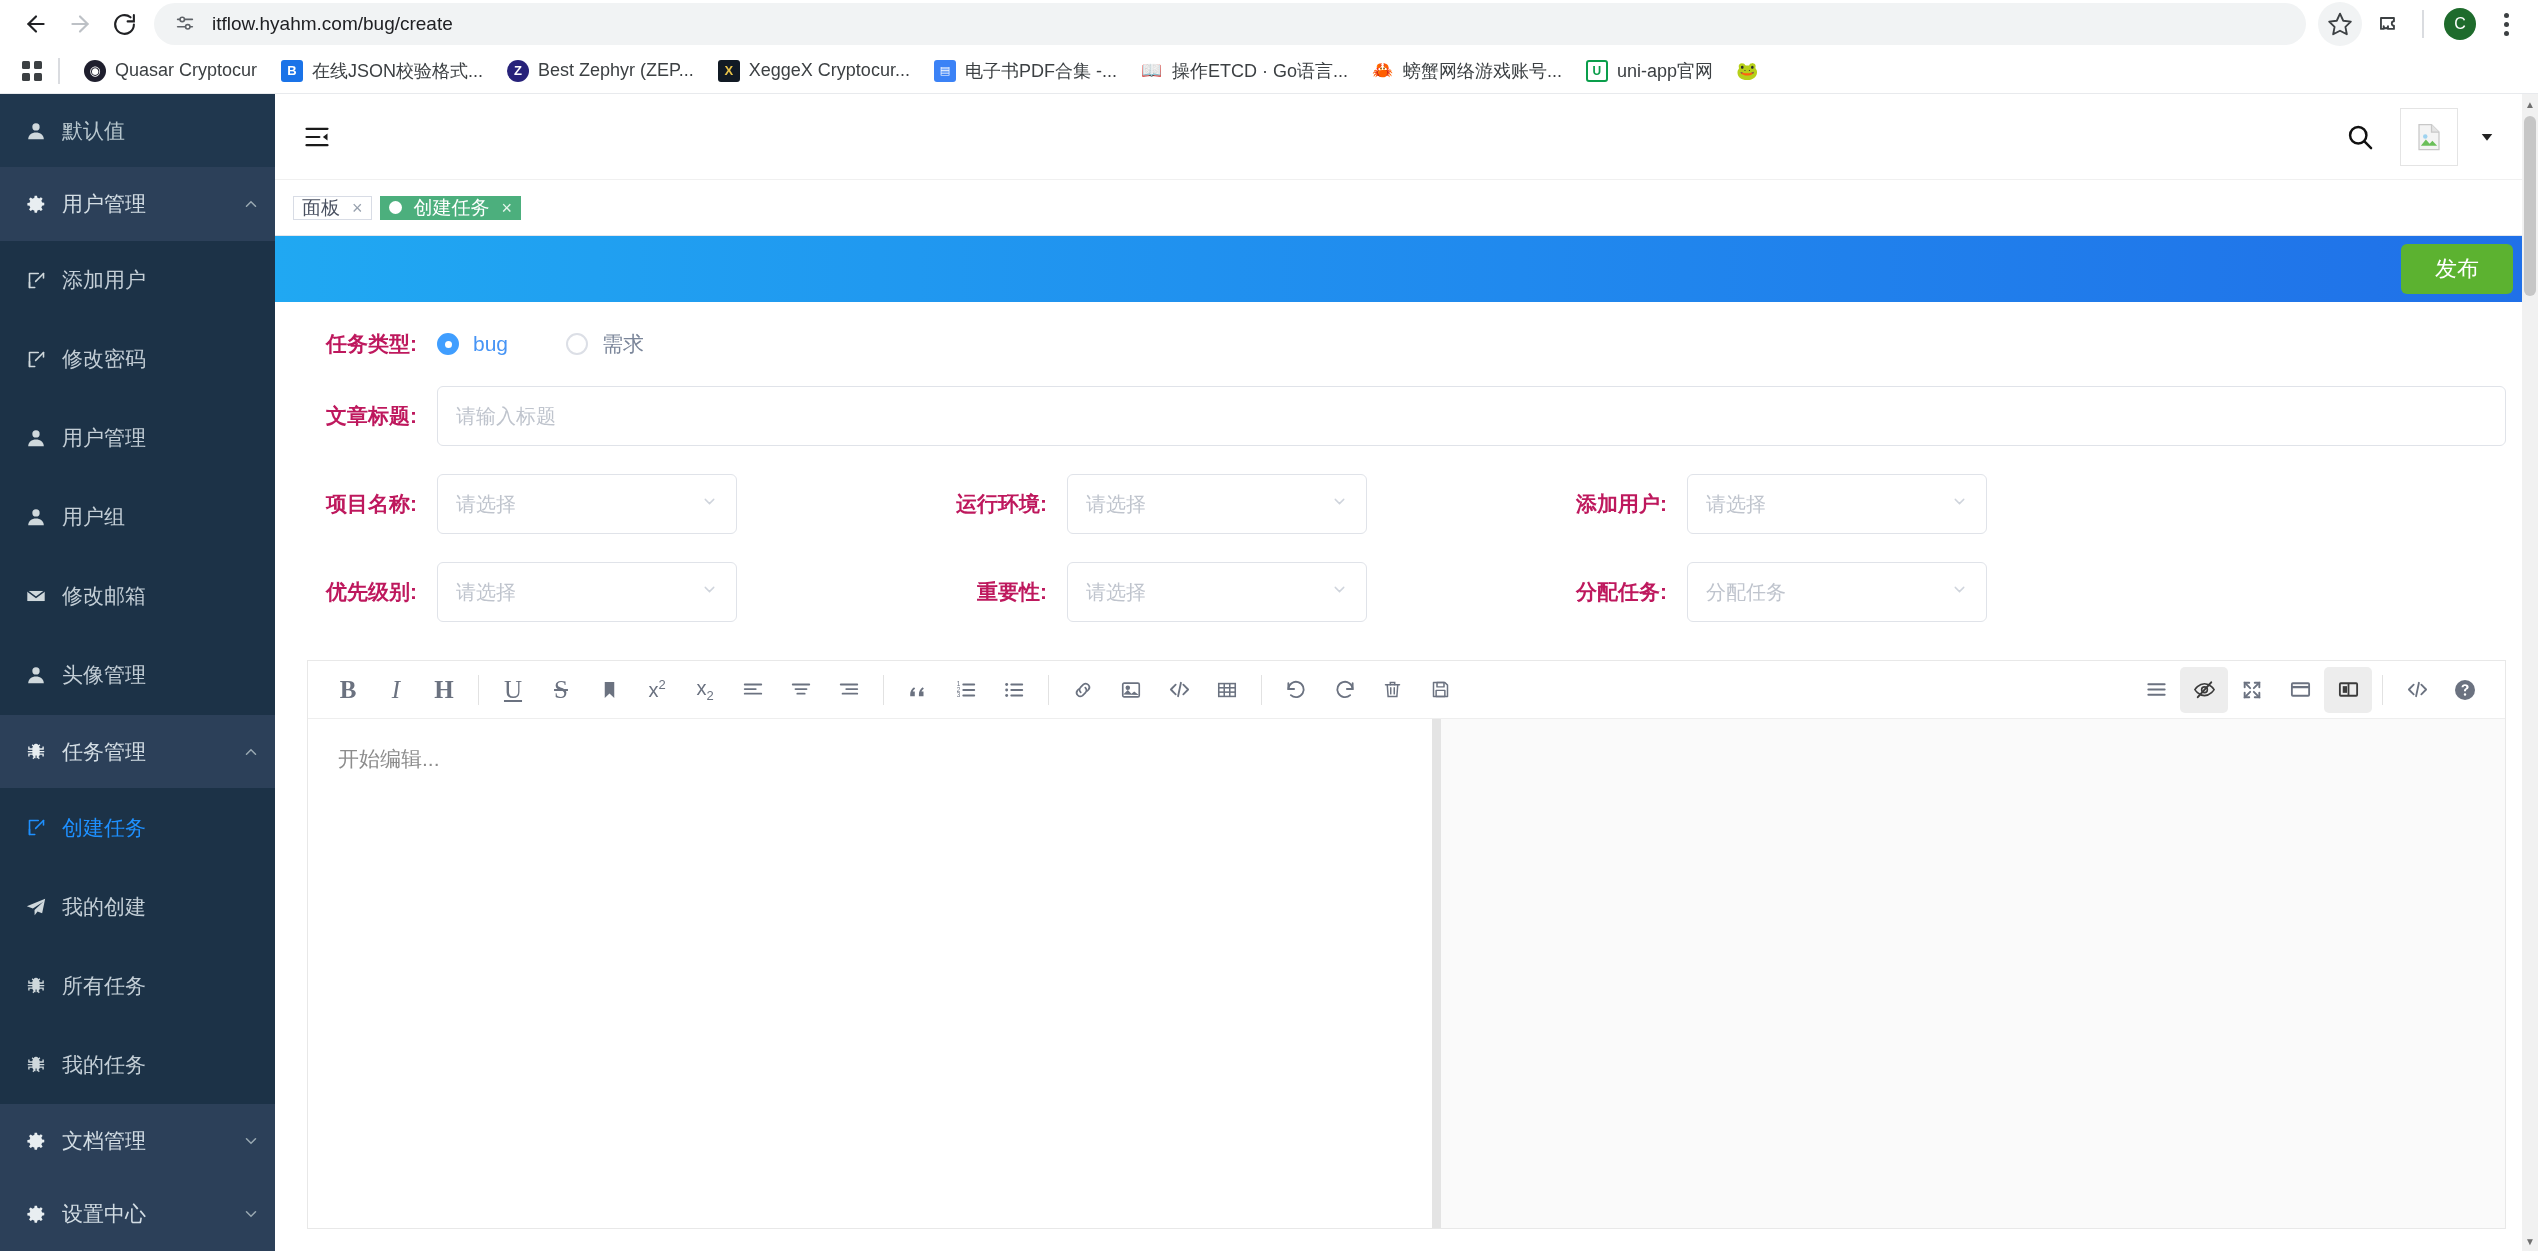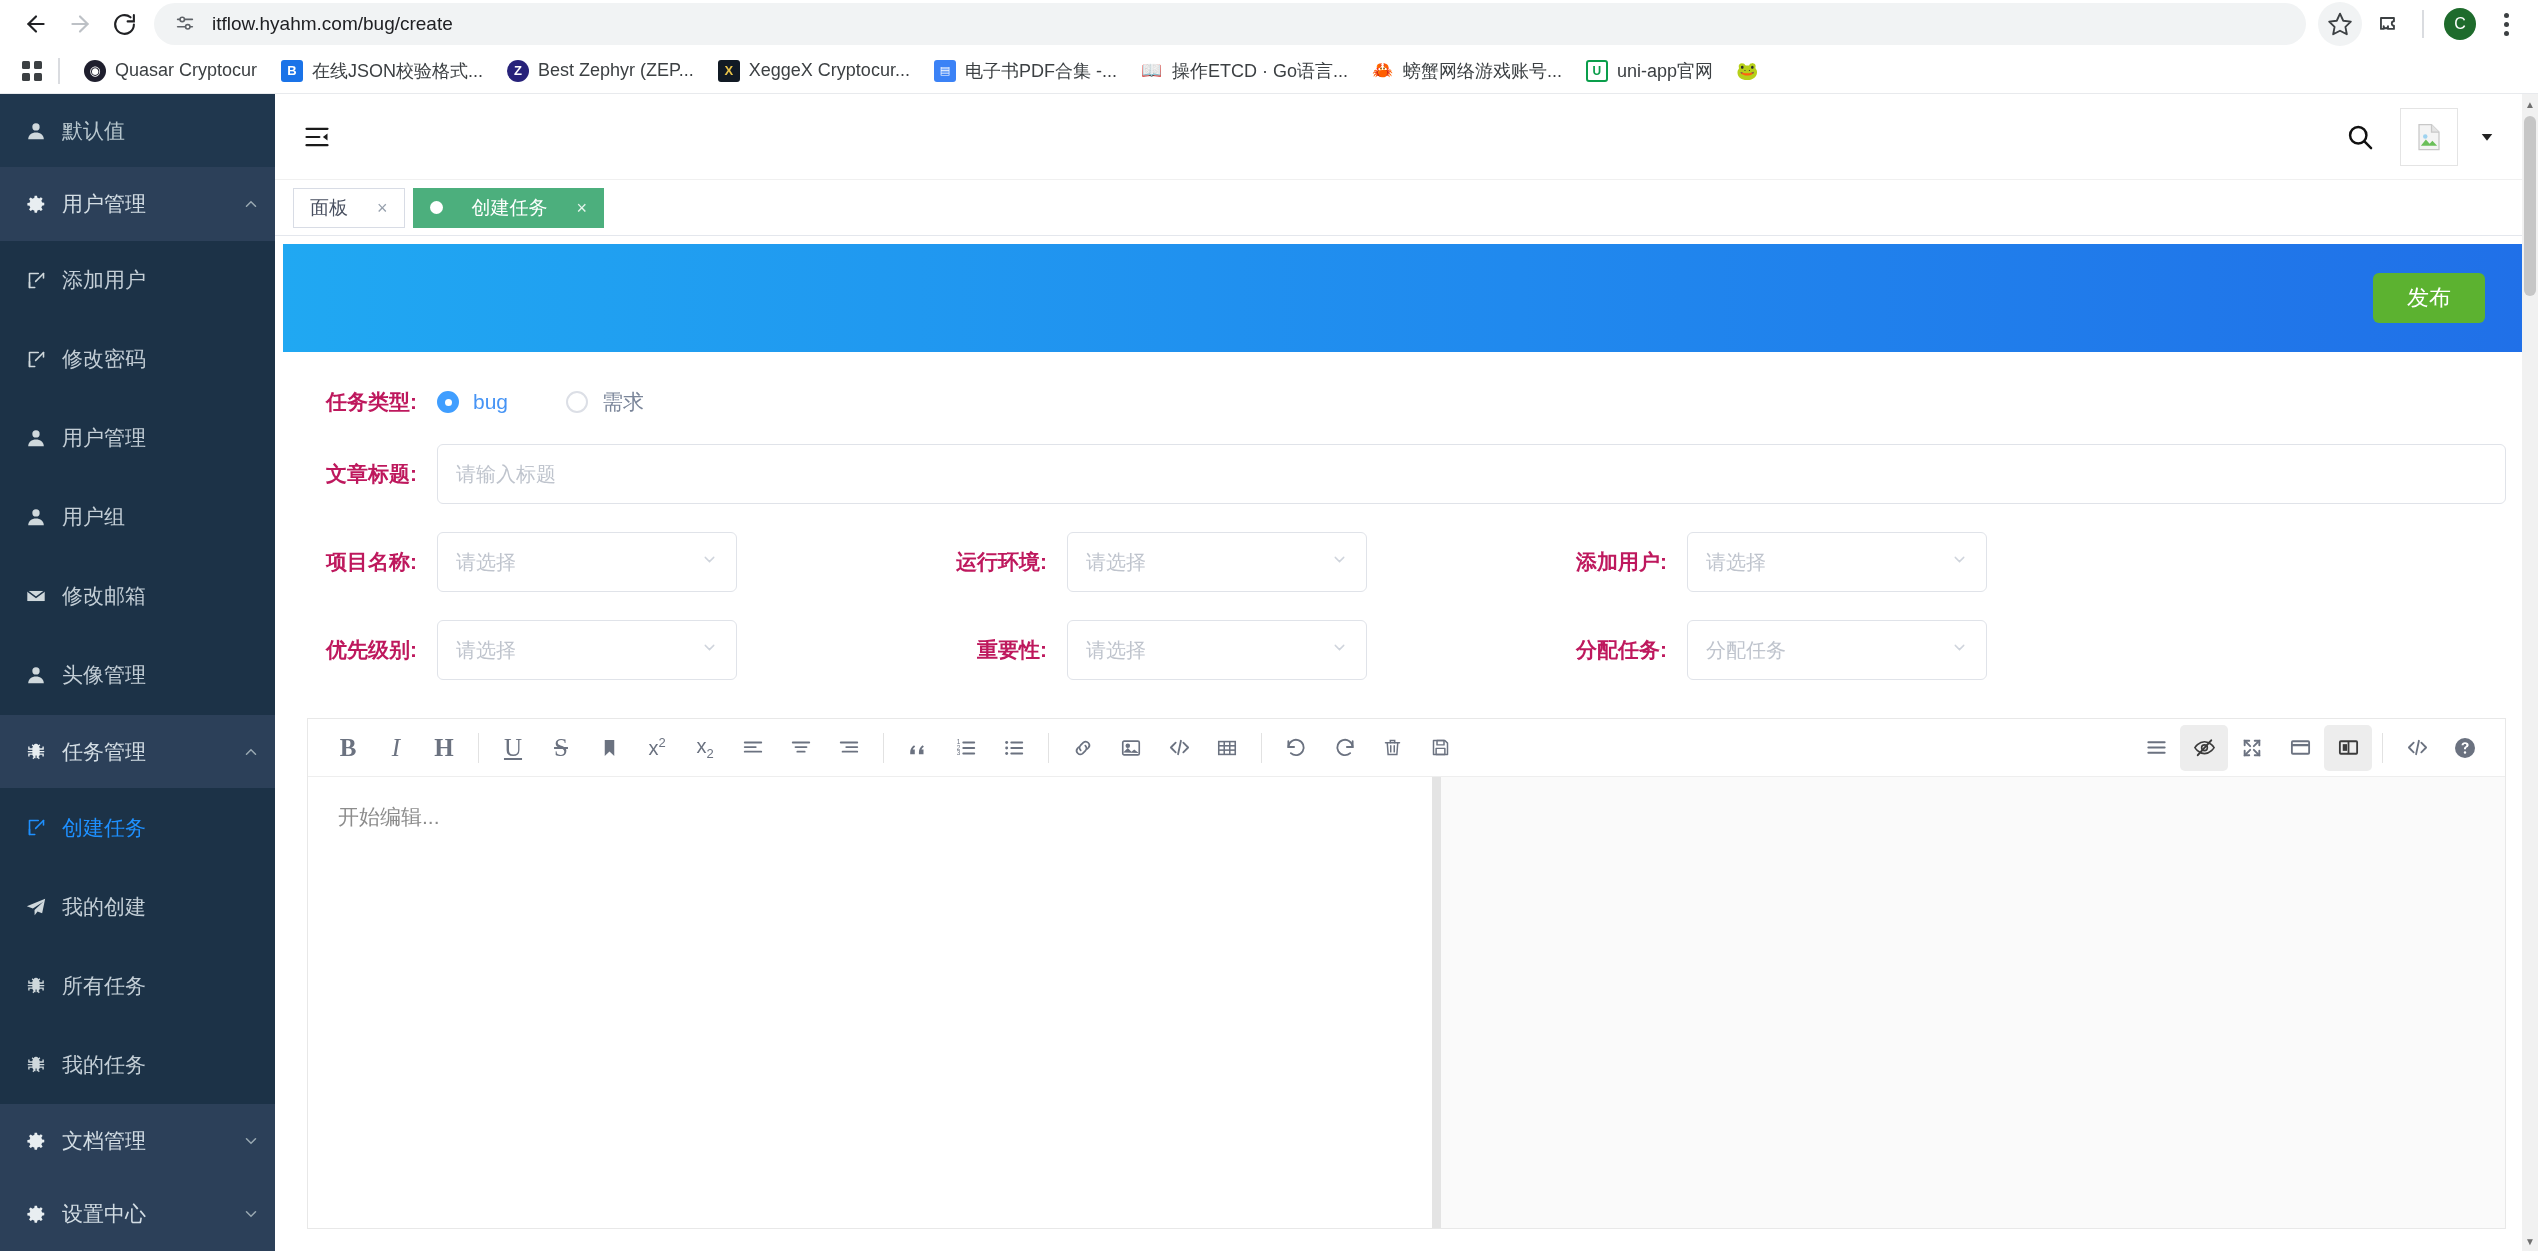--- a/index.html
+++ b/index.html
@@ -97,32 +97,32 @@
     width: 58px; height: 58px; border: 1px solid #e4e4e4; background: #fff;
     display:flex; align-items:center; justify-content:center; margin-left: 10px;
   }
   .hdr-caret { padding: 0 14px 0 20px; display:flex; align-items:center; color:#222; }
 
   .tabbar {
     height: 56px; background: #fff; display: flex; align-items: center;
     padding: 0 18px; gap: 8px; flex: none; border-bottom: 1px solid #e4e7ed;
   }
   .tab {
-    display: flex; align-items: center; gap: 29px; height: 40px; padding: 0 16px;
+    display: flex; align-items: center; gap: 12px; height: 24px; padding: 0 8px;
     border: 1px solid #d8dce5; font-size: 19px; color: #495060; background: #fff;
   }
   .tab.active { background: #4caf7d; border-color: #4caf7d; color: #fff; }
   .tab .dot { width: 13px; height: 13px; border-radius: 50%; background: #fff; display:block; }
   .tab .tab-x { font-size: 18px; color: #97a0ad; line-height:1; }
   .tab.active .tab-x { color: #e6f5ec; }
 
   .banner {
-    height: 108px; margin: 8px; flex: none;
+    height: 66px; margin: 0; flex: none;
     background: linear-gradient(90deg, #20a8f2 0%, #2089ee 55%, #2070e8 100%);
-    display: flex; align-items: center; justify-content: flex-end; padding-right: 45px;
+    display: flex; align-items: center; justify-content: flex-end; padding-right: 25px;
   }
   .publish-btn {
     background: #5cb230; color: #fff; font-size: 22px; border: none; border-radius: 6px;
     padding: 14px 34px; line-height: 1;
   }
 
   .form {
     padding: 28px 32px 0 32px; background: #fff; flex: none;
   }
   .frow { display: flex; align-items: center; margin-bottom: 28px; }

